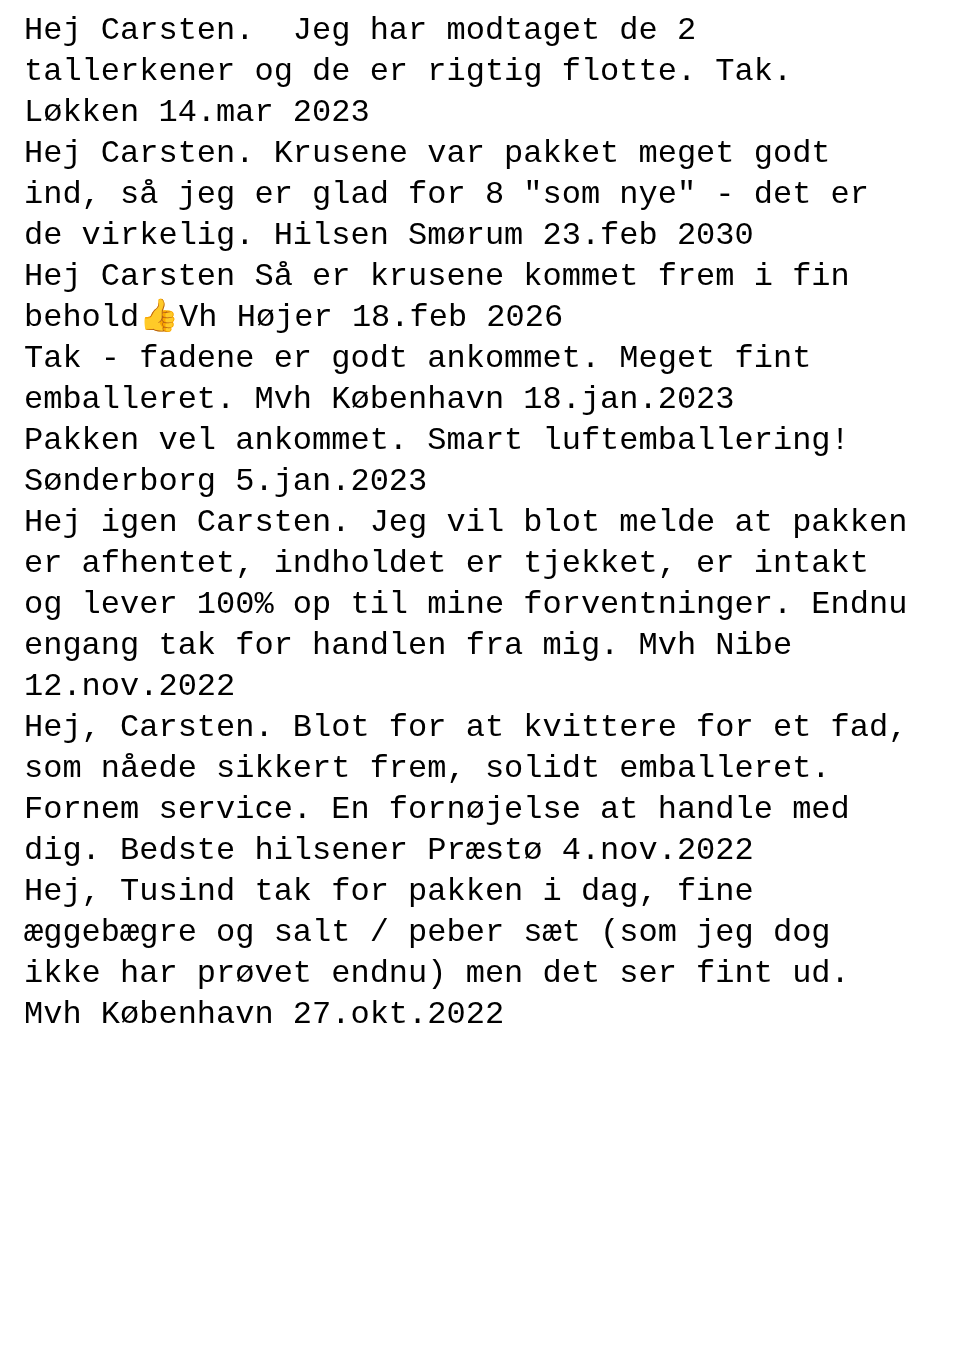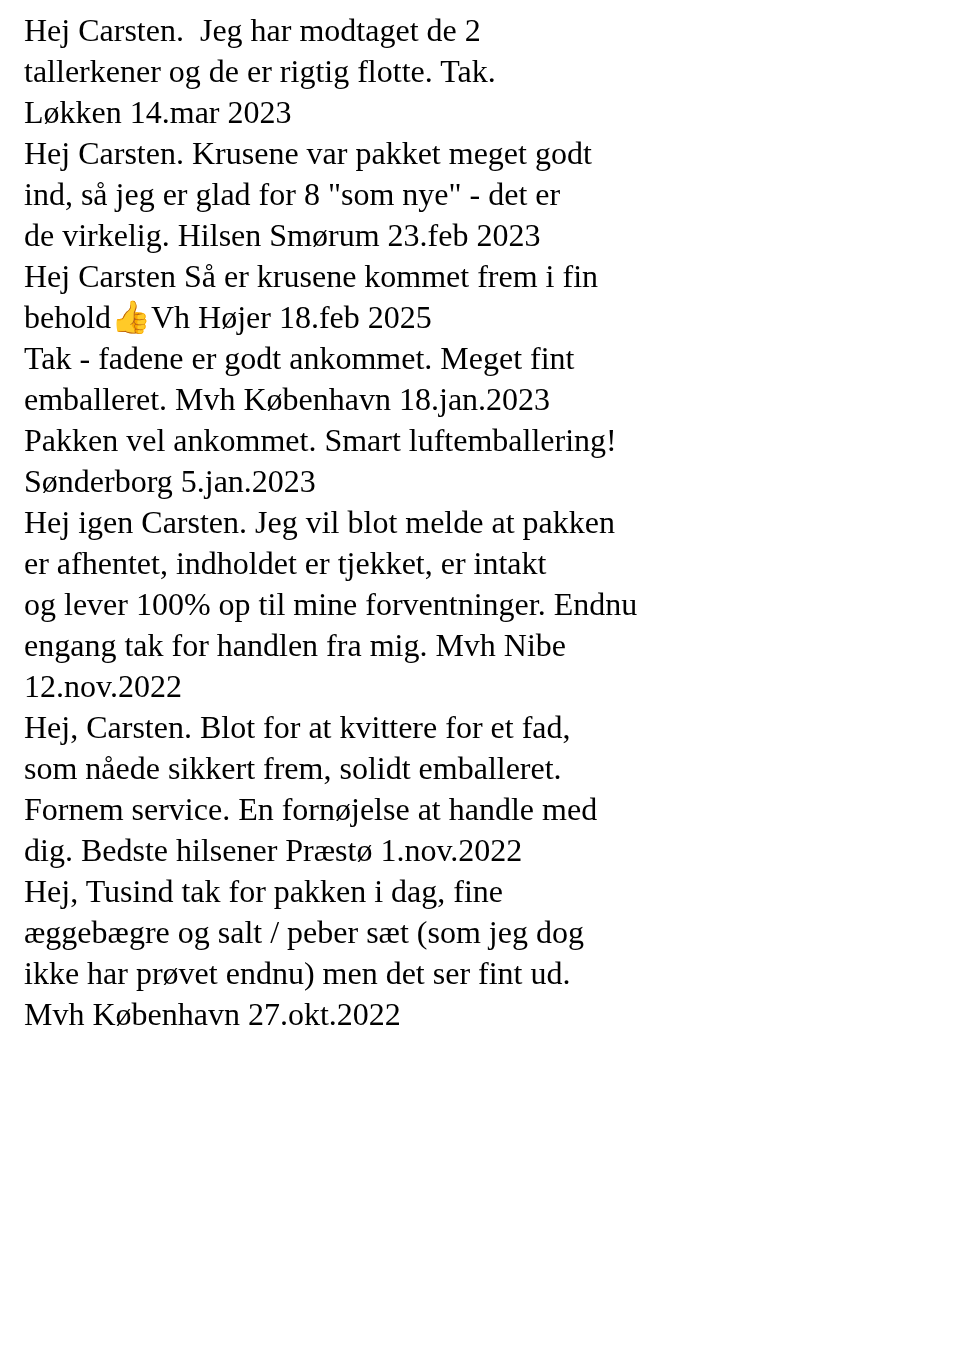--- a/index.html
+++ b/index.html
@@ -9,53 +9,53 @@
   }
   body {
     width: 960px;
     min-height: 1358px;
     box-sizing: border-box;
   }
   .page {
     box-sizing: border-box;
     width: 960px;
     padding: 10px 4px 20px 24px;
-    font-family: Liberation Serif, serif;
+    font-family: Liberation Mono, monospace;
     font-size: 32px;
     line-height: 41px;
     color: #000000;
     overflow: hidden;
   }
   .message {
     white-space: pre;
     overflow: hidden;
   }
 </style>
 </head>
 <body>
 
 <main class="page">
   <div class="message">Hej Carsten.  Jeg har modtaget de 2
 tallerkener og de er rigtig flotte. Tak.
 Løkken 14.mar 2023</div>
   <div class="message">Hej Carsten. Krusene var pakket meget godt
 ind, så jeg er glad for 8 "som nye" - det er
-de virkelig. Hilsen Smørum 23.feb 2023</div>
+de virkelig. Hilsen Smørum 23.feb 2030</div>
   <div class="message">Hej Carsten Så er krusene kommet frem i fin
-behold👍Vh Højer 18.feb 2025</div>
+behold👍Vh Højer 18.feb 2026</div>
   <div class="message">Tak - fadene er godt ankommet. Meget fint
 emballeret. Mvh København 18.jan.2023</div>
   <div class="message">Pakken vel ankommet. Smart luftemballering!
 Sønderborg 5.jan.2023</div>
   <div class="message">Hej igen Carsten. Jeg vil blot melde at pakken
 er afhentet, indholdet er tjekket, er intakt
 og lever 100% op til mine forventninger. Endnu
 engang tak for handlen fra mig. Mvh Nibe
 12.nov.2022</div>
   <div class="message">Hej, Carsten. Blot for at kvittere for et fad,
 som nåede sikkert frem, solidt emballeret.
 Fornem service. En fornøjelse at handle med
-dig. Bedste hilsener Præstø 1.nov.2022</div>
+dig. Bedste hilsener Præstø 4.nov.2022</div>
   <div class="message">Hej, Tusind tak for pakken i dag, fine
 æggebægre og salt / peber sæt (som jeg dog
 ikke har prøvet endnu) men det ser fint ud.
 Mvh København 27.okt.2022</div>
 </main>
 
 </body></html>

